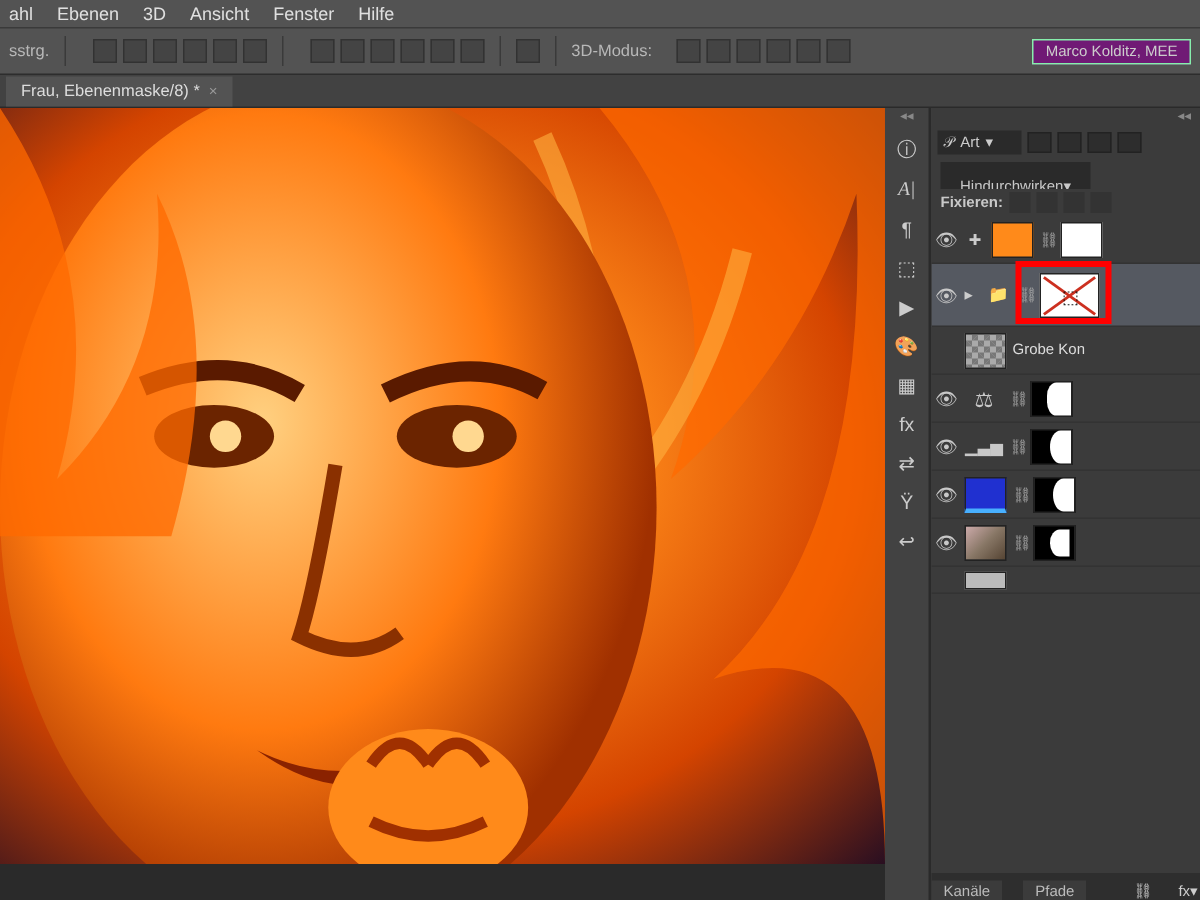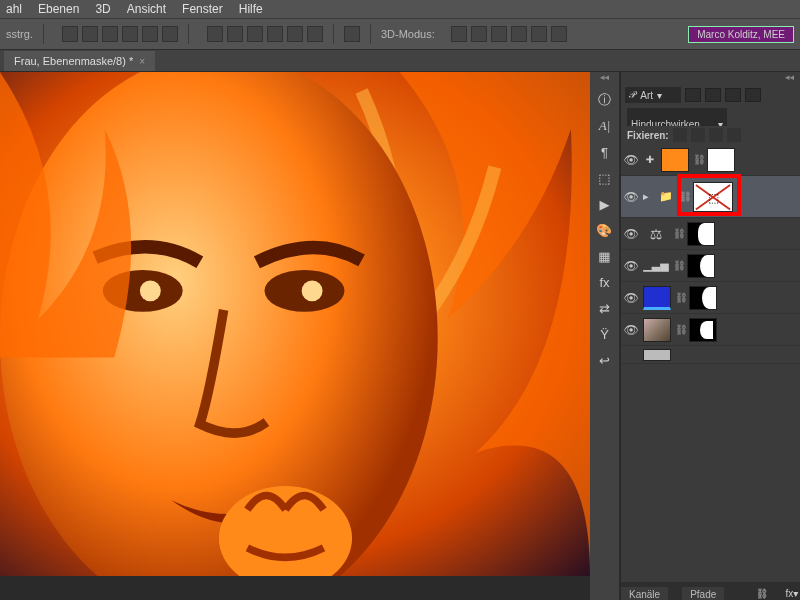--- a/index.html
+++ b/index.html
@@ -21,21 +21,21 @@
   .right { width:180px; background:#424242; display:flex; border-left:1px solid #2a2a2a; }
   .right-collapsed { width:30px; background:#424242; display:flex; flex-direction:column; align-items:center; border-right:1px solid #2a2a2a; }
   .collapse-handle { width:100%; height:12px; text-align:center; color:#888; font-size:9px; }
   .mini-ic { width:22px; height:20px; margin-top:6px; display:flex; align-items:center; justify-content:center; font-size:13px; color:#ccc; }
   .panels { flex:1; display:flex; flex-direction:column; background:#3b3b3b; }
   .panel-tab { height:20px; background:#333; display:flex; align-items:center; padding:0 8px; font-size:11px; color:#ddd; border-bottom:1px solid #222; }
   .filter-row { height:22px; display:flex; align-items:center; padding:2px 4px; gap:4px; background:#3b3b3b; }
   .art-drop { background:#2a2a2a; height:16px; padding:0 4px; color:#ccc; font-size:10px; display:flex; align-items:center; gap:4px; min-width:56px; }
   .filter-ic { width:16px; height:14px; background:#2d2d2d; border:1px solid #222; }
   .blend-row { height:20px; display:flex; align-items:center; padding:2px 6px; background:#3b3b3b; }
-  .blend-drop { background:#2a2a2a; padding:1px 4px; font-size:10px; min-width:100px; display:flex; align-items:center; justify-content:space-between; height:32px;margin-top:16px; }
+  .blend-drop { background:#2a2a2a; padding:1px 4px; font-size:10px; min-width:100px; display:flex; align-items:center; justify-content:center; height:32px;margin-top:16px; }
   .lock-row { height:18px; display:flex; align-items:center; padding:0 6px; gap:4px; font-size:10px; background:#3b3b3b;font-weight:bold; }
   .lock-ic { width:14px; height:14px; background:#333; }
   .layers-list { flex:1; overflow:hidden; background:#3b3b3b; }
   .layer-row { display:flex; align-items:center; min-height:32px; border-bottom:1px solid #333; padding:2px 2px; gap:4px; }
   .vis { width:16px; text-align:center; font-size:12px; }
   .thumb { width:28px; height:24px; background:#666; border:1px solid #222; flex-shrink:0; }
   .link-ic { width:10px; text-align:center; font-size:10px; color:#aaa; }
   .mask { width:28px; height:24px; background:#fff; border:1px solid #222; flex-shrink:0; }
   .layer-name { font-size:10px; color:#ddd; white-space:nowrap; overflow:hidden; }
   .checker { background-image:linear-gradient(45deg,#777 25%,transparent 25%),linear-gradient(-45deg,#777 25%,transparent 25%),linear-gradient(45deg,transparent 75%,#777 75%),linear-gradient(-45deg,transparent 75%,#777 75%); background-size:8px 8px; background-position:0 0,0 4px,4px -4px,-4px 0; background-color:#aaa; }
@@ -206,20 +206,25 @@
           <div class="mask" style="width:40px;height:30px;position:relative;">
             <svg viewBox="0 0 40 30" style="position:absolute;inset:0;">
               <line x1="2" y1="2" x2="38" y2="28" stroke="#cc3020" stroke-width="2"></line>
               <line x1="38" y1="2" x2="2" y2="28" stroke="#cc3020" stroke-width="2"></line>
             </svg>
             <span style="position:absolute;left:14px;top:8px;font-size:12px;color:#111;">⬚</span>
           </div>
           <div class="highlight-box" style="left:56px;top:-2px;width:64px;height:42px;"></div>
         </div>
 
+        <div class="layer-row">
+          <span class="vis"></span>
+          <div class="thumb checker"></div>
+          <span class="layer-name">Grobe Kon</span>
+        </div>
 
 
         <div class="layer-row">
           <span class="vis">👁</span>
           <span style="width:26px;text-align:center;font-size:14px;">⚖</span>
           <span class="link-ic">⛓</span>
           <div class="mask" style="background:#000;">
               <div style="width:60%;height:100%;margin-left:40%;background:#fff;border-radius:40% 0 0 40%;"></div>
             </div>
         </div>

